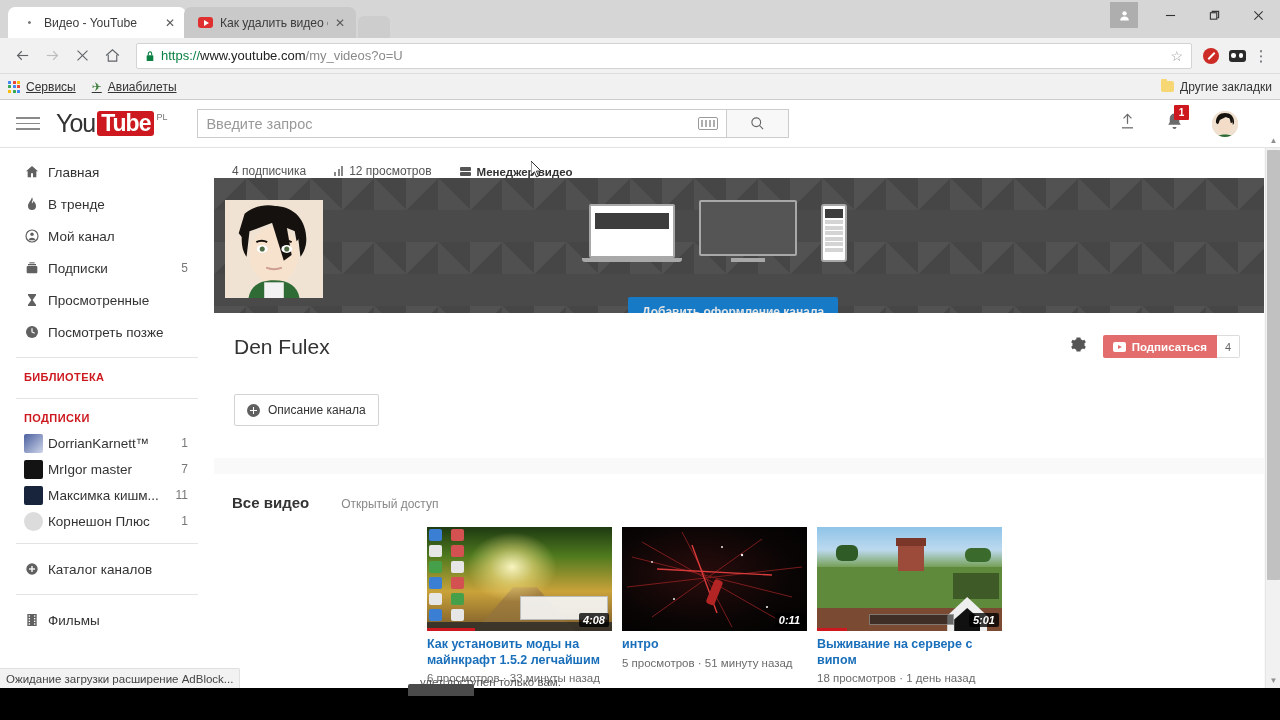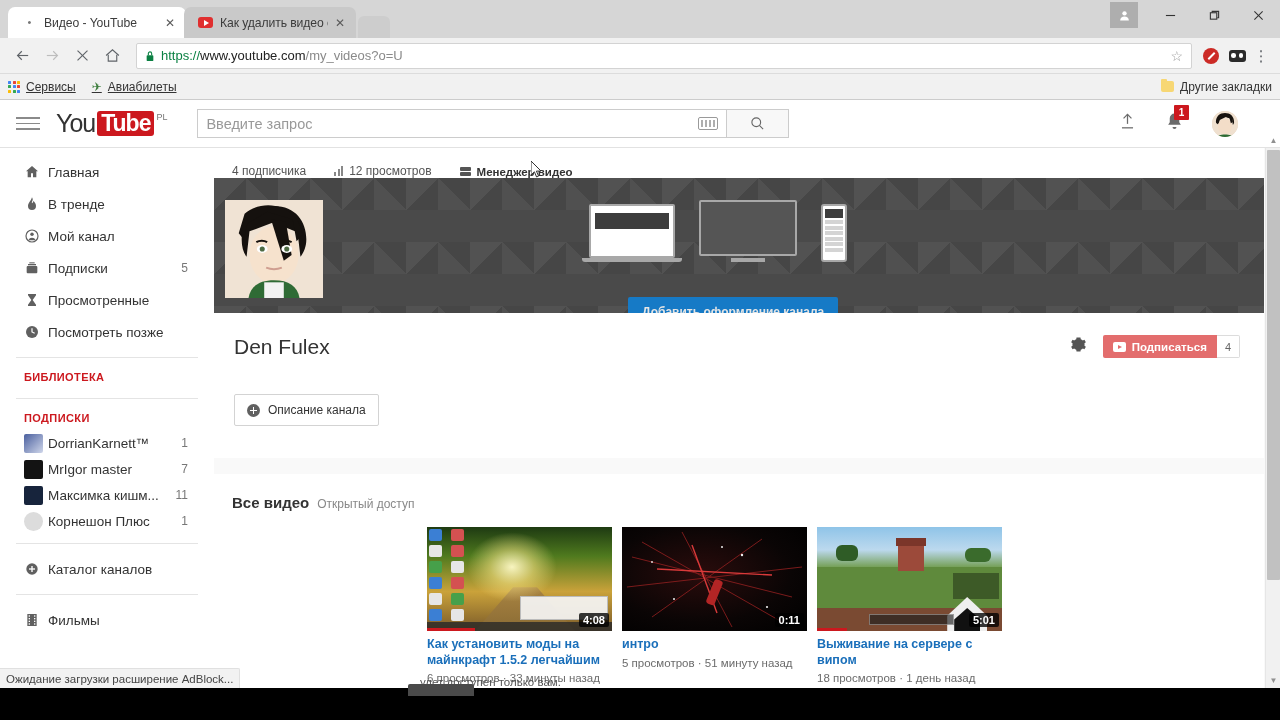--- a/index.html
+++ b/index.html
@@ -315,27 +315,27 @@
     border: 1px solid #dcdcdc; border-left: none; background: #fff; color: #666;
     font-size: 11px; display: flex; align-items: center; padding: 0 8px;
     border-radius: 0 2px 2px 0;
   }
   .chan-card-sep { height: 16px; background: #f9f9f9; }
 
   
   .videos-sec { background: #fff; padding: 20px 24px 24px 18px; }
   .sec-title-row { display: flex; align-items: baseline; gap: 8px; margin-bottom: 16px; }
   .sec-title { font-size: 15px; font-weight: bold; color: #333; }
-  .sec-sub { font-size: 12px; color: #888; }
+  .sec-sub { font-size: 12px; color: #888; margin-left: 24px; }
   .vid-grid { display: flex; gap: 10px; padding-left: 195px; }
   .vid-card { width: 185px; }
   .thumb { width: 185px; height: 104px; position: relative; overflow: hidden; background:#111; }
   .dur {
     position: absolute; right: 3px; bottom: 4px; background: rgba(0,0,0,.78);
-    color: #fff; font-size: 11px; font-weight: bold; padding: 1px 4px; border-radius: 2px;
+    color: #fff; font-size: 11px; font-weight: bold; padding: 1px 4px; border-radius: 2px; font-style: italic;
   }
   .vid-title {
     font-size: 12.5px; color: #1a6fba; margin-top: 6px; font-weight: bold;
     line-height: 1.25;
   }
   .vid-meta { font-size: 11.5px; color: #6b6b6b; margin-top: 4px; }
   .watch-progress { position:absolute; left:0; bottom:0; height:3px; background:#cc181e; }
 
   
   .th1 { background: linear-gradient(180deg,#1e3a12 0%,#4f7a1e 28%,#caa23a 62%,#7a5a2a 100%); }

